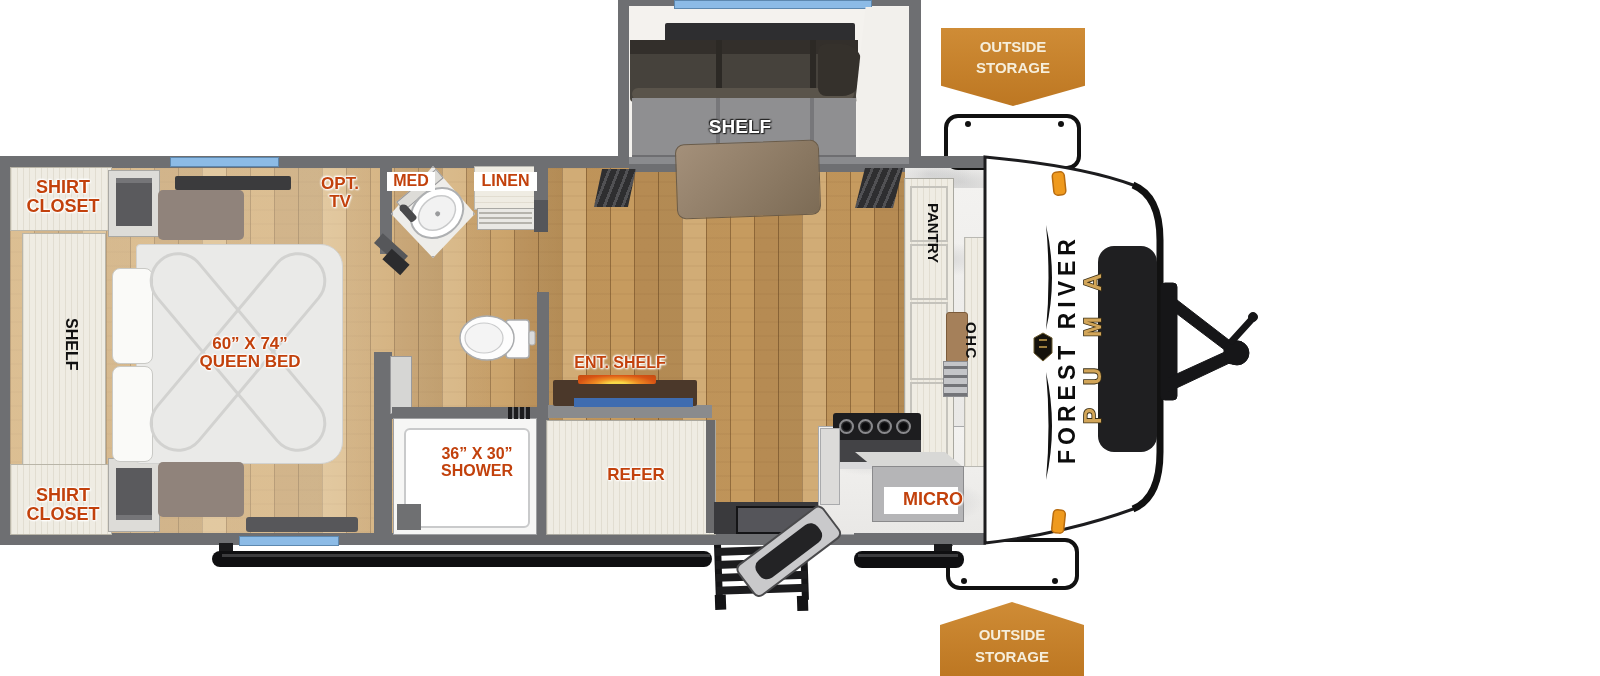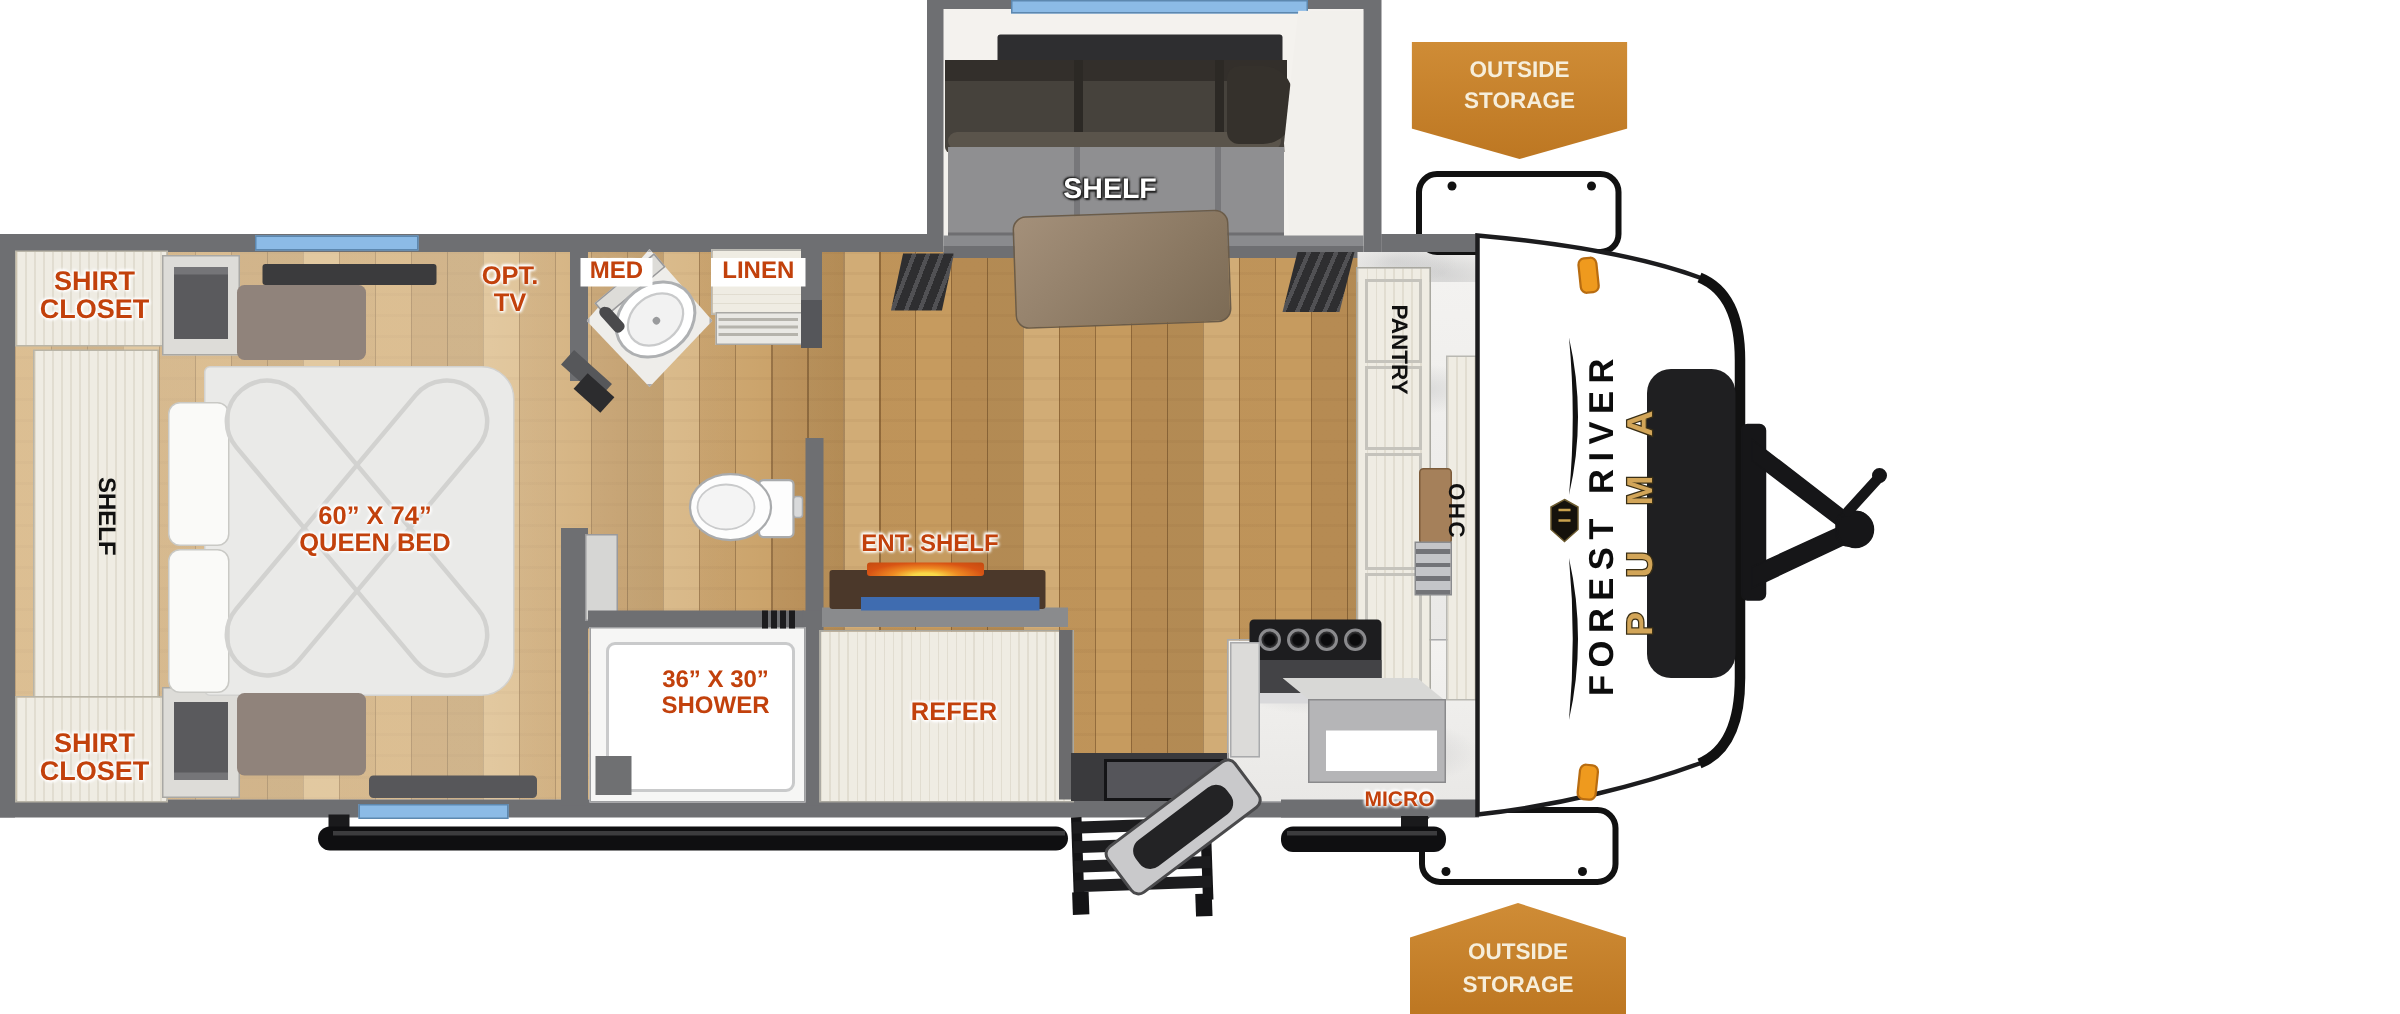--- a/index.html
+++ b/index.html
@@ -191,21 +191,21 @@
   <div class="lb" style="left:387px;top:172px;width:48px;font-size:16px;background:#fff;padding:1px 0;">MED</div>
 
   <div class="lb" style="left:474px;top:172px;width:63px;font-size:16px;background:#fff;padding:1px 0;">LINEN</div>
 
   <div class="lb" style="left:415px;top:446px;width:124px;font-size:16px;">36” X 30”<br>SHOWER</div>
 
   <div class="lb" style="left:560px;top:355px;width:120px;font-size:16px;">ENT. SHELF</div>
 
   <div class="lb" style="left:586px;top:466px;width:100px;font-size:17px;">REFER</div>
 
-  <div class="lb" style="left:884px;top:490px;width:98px;font-size:14px;margin-top:35px;">MICRO</div>
+  <div class="lb" style="left:884px;top:490px;width:98px;font-size:18px;">MICRO</div>
 
   <div class="lb" style="left:690px;top:117px;width:100px;font-size:19px;color:#fff;text-shadow:0 0 2px #222,0 0 2px #222,1px 1px 1px #222,-1px -1px 1px #222;">SHELF</div>
 
   <svg class="a" width="1600" height="676" viewBox="0 0 1600 676" style="left:0;top:0;">
 
     <g stroke="#d2d2d0" stroke-width="3" fill="none">
       <rect x="118" y="325" width="240" height="54" rx="27" transform="rotate(-50 238 352)"></rect>
       <rect x="118" y="325" width="240" height="54" rx="27" transform="rotate(50 238 352)"></rect>
     </g>
 

